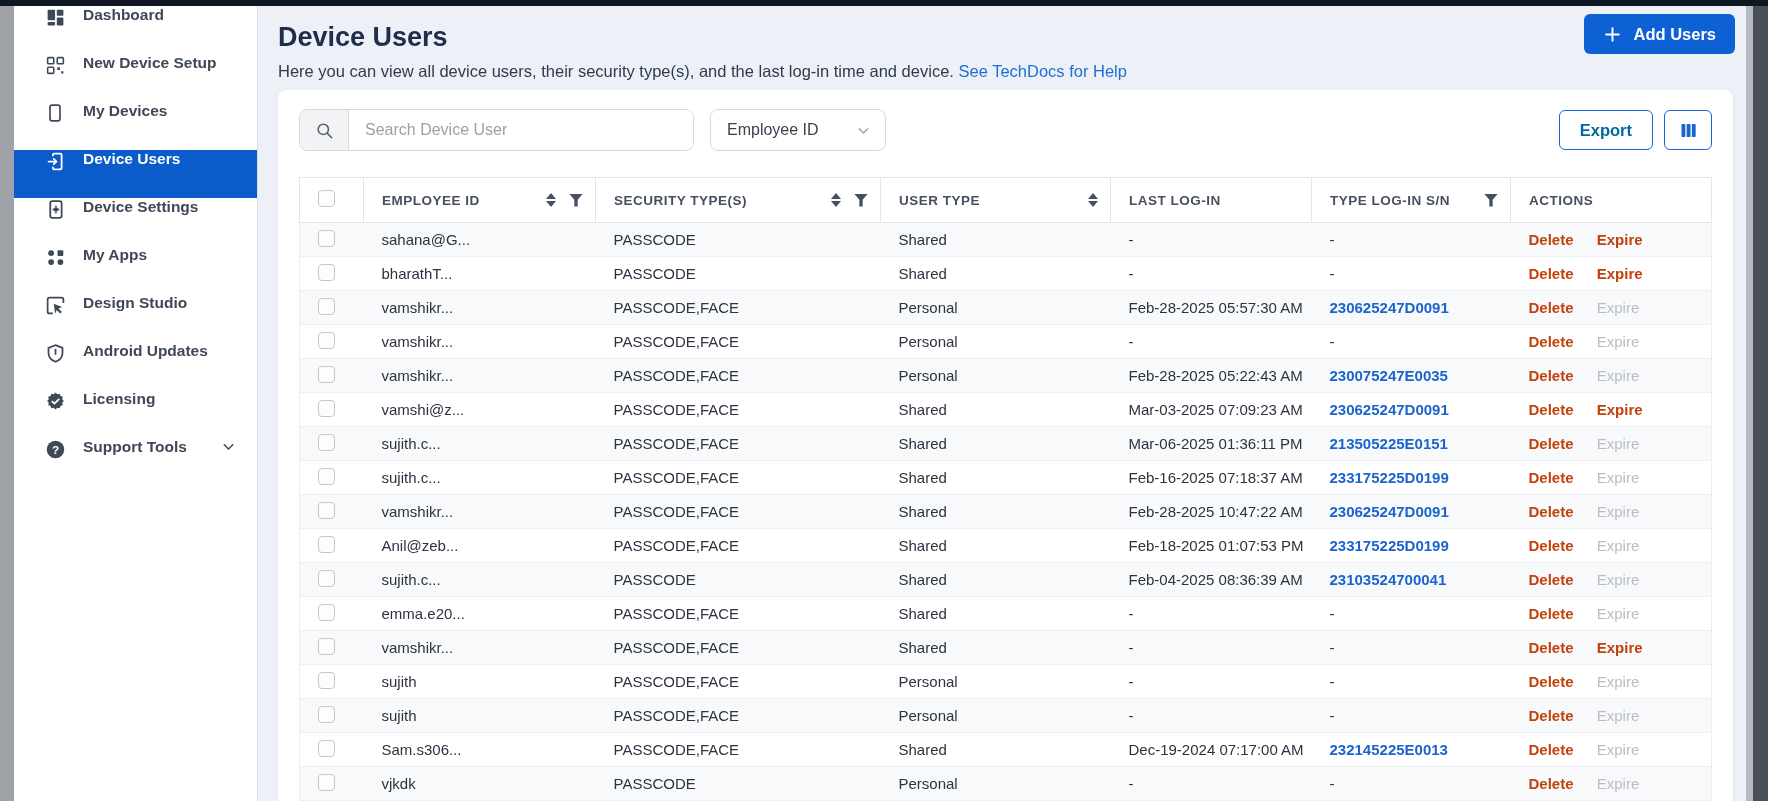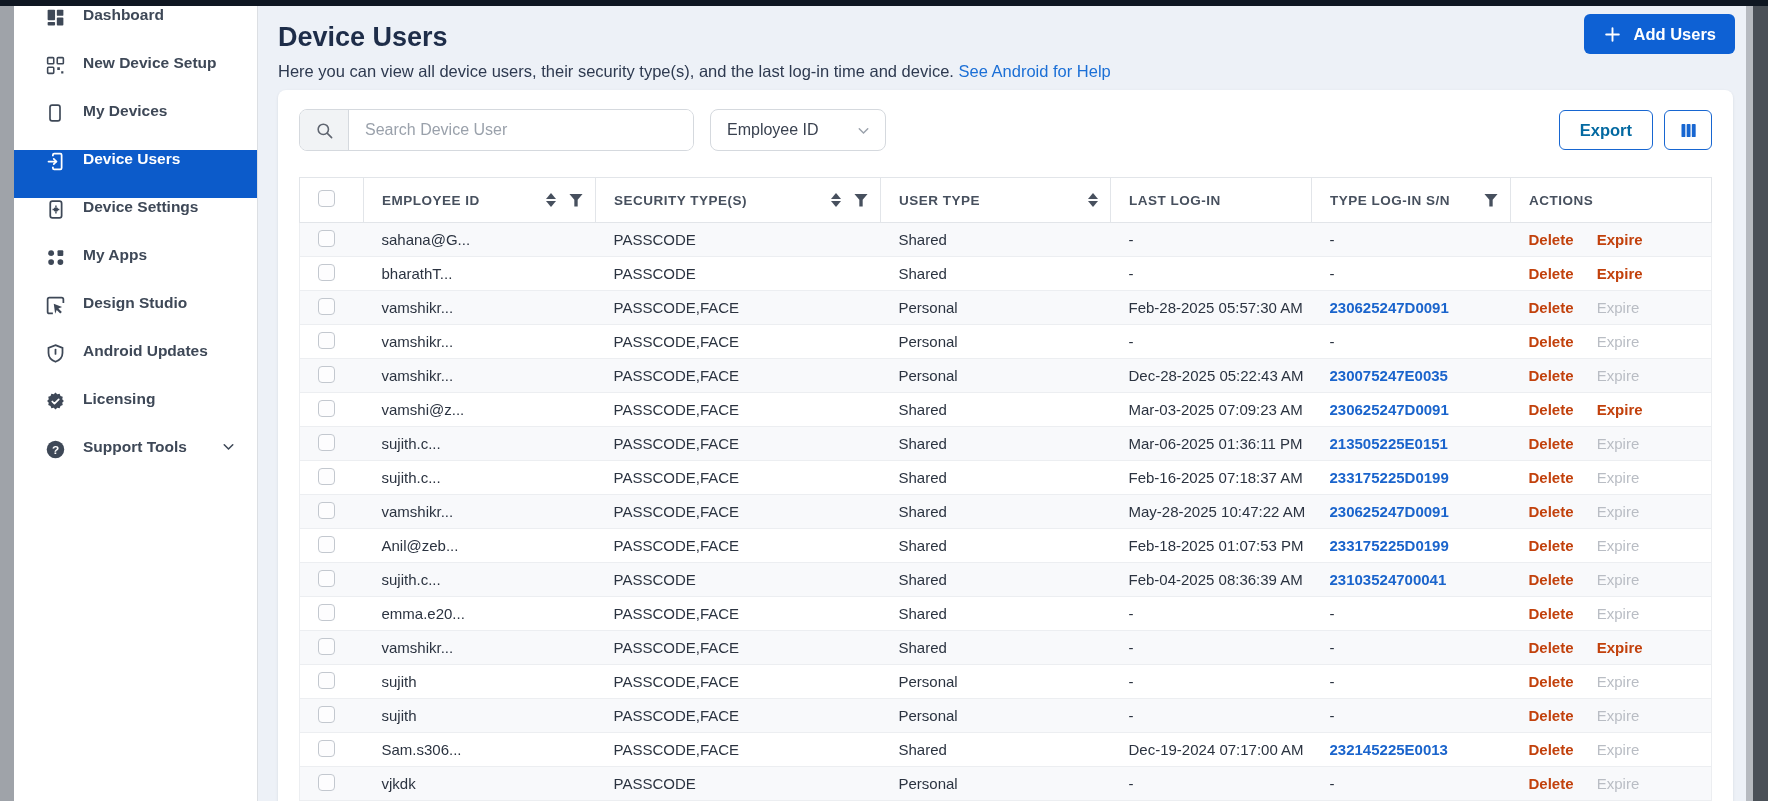--- a/index.html
+++ b/index.html
@@ -203,21 +203,21 @@
         </svg>
       </span>
     </div>
 </nav>
 
 <div class="main">
   <div class="page-header">
     <h1 class="page-title">Device Users</h1>
     <div class="page-subtitle">
       <span>Here you can view all device users, their security type(s), and the last log-in time and device.</span>
-      <a href="#">See Android for Help</a>
+      <a href="#">See TechDocs for Help</a>
     </div>
     <button class="add-users-btn">
       <span style="display:flex;">
         <svg width="19" height="19" viewBox="0 0 24 24">
             <path d="M12 4v16M4 12h16" stroke="#fff" stroke-width="2.4" stroke-linecap="round"></path>
           </svg>
       </span>
       <span>Add Users</span>
     </button>
   </div>
@@ -375,21 +375,21 @@
       <a class="action delete">Delete</a>
       <a class="action expire disabled">Expire</a>
     </td>
   </tr>
 
   <tr class="odd">
     <td><span class="checkbox"></span></td>
     <td class="c-emp">vamshikr...</td>
     <td class="c-sec">PASSCODE,FACE</td>
     <td class="c-ut">Personal</td>
-    <td class="c-ll">Dec-28-2025 05:22:43 AM</td>
+    <td class="c-ll">Feb-28-2025 05:22:43 AM</td>
     <td class="c-sn"><a class="sn-link">230075247E0035</a></td>
     <td class="c-act">
       <a class="action delete">Delete</a>
       <a class="action expire disabled">Expire</a>
     </td>
   </tr>
 
   <tr class="even">
     <td><span class="checkbox"></span></td>
     <td class="c-emp">vamshi@z...</td>
@@ -427,21 +427,21 @@
       <a class="action delete">Delete</a>
       <a class="action expire disabled">Expire</a>
     </td>
   </tr>
 
   <tr class="odd">
     <td><span class="checkbox"></span></td>
     <td class="c-emp">vamshikr...</td>
     <td class="c-sec">PASSCODE,FACE</td>
     <td class="c-ut">Shared</td>
-    <td class="c-ll">May-28-2025 10:47:22 AM</td>
+    <td class="c-ll">Feb-28-2025 10:47:22 AM</td>
     <td class="c-sn"><a class="sn-link">230625247D0091</a></td>
     <td class="c-act">
       <a class="action delete">Delete</a>
       <a class="action expire disabled">Expire</a>
     </td>
   </tr>
 
   <tr class="even">
     <td><span class="checkbox"></span></td>
     <td class="c-emp">Anil@zeb...</td>

